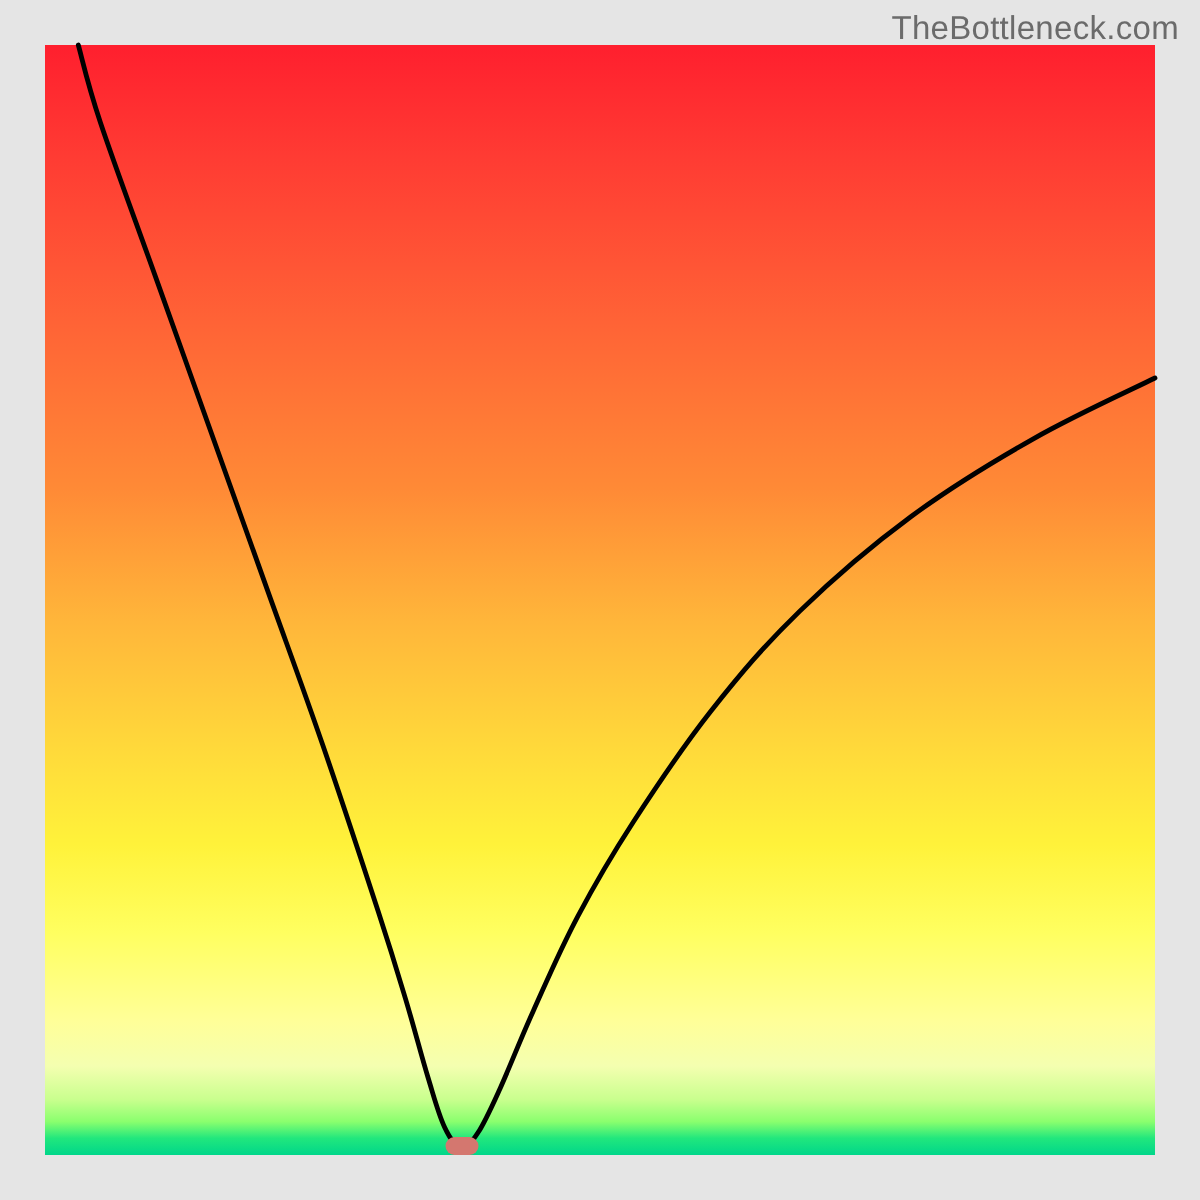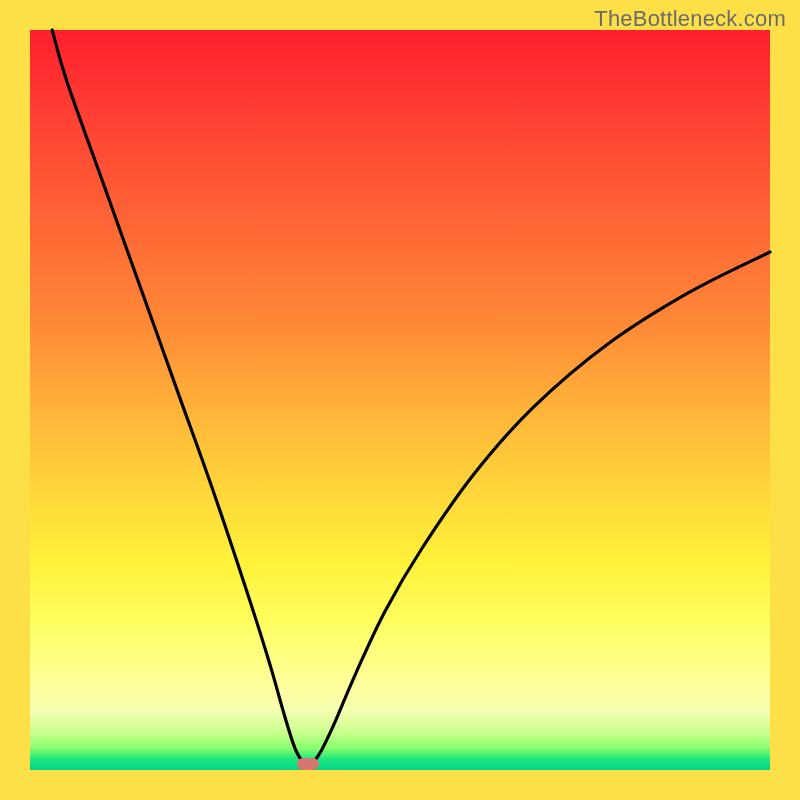--- a/index.html
+++ b/index.html
@@ -8,21 +8,21 @@
     width: 800px;
     height: 800px;
     background: #000;
     overflow: hidden;
     font-family: Arial, Helvetica, sans-serif;
   }
   .outer {
     position: relative;
     width: 800px;
     height: 800px;
-    background: #fde047;
+    background: #e5e5e5;
   }
   .plot {
     position: absolute;
     left: 30px;
     top: 30px;
     width: 740px;
     height: 740px;
     
     background: linear-gradient(
       to bottom,

